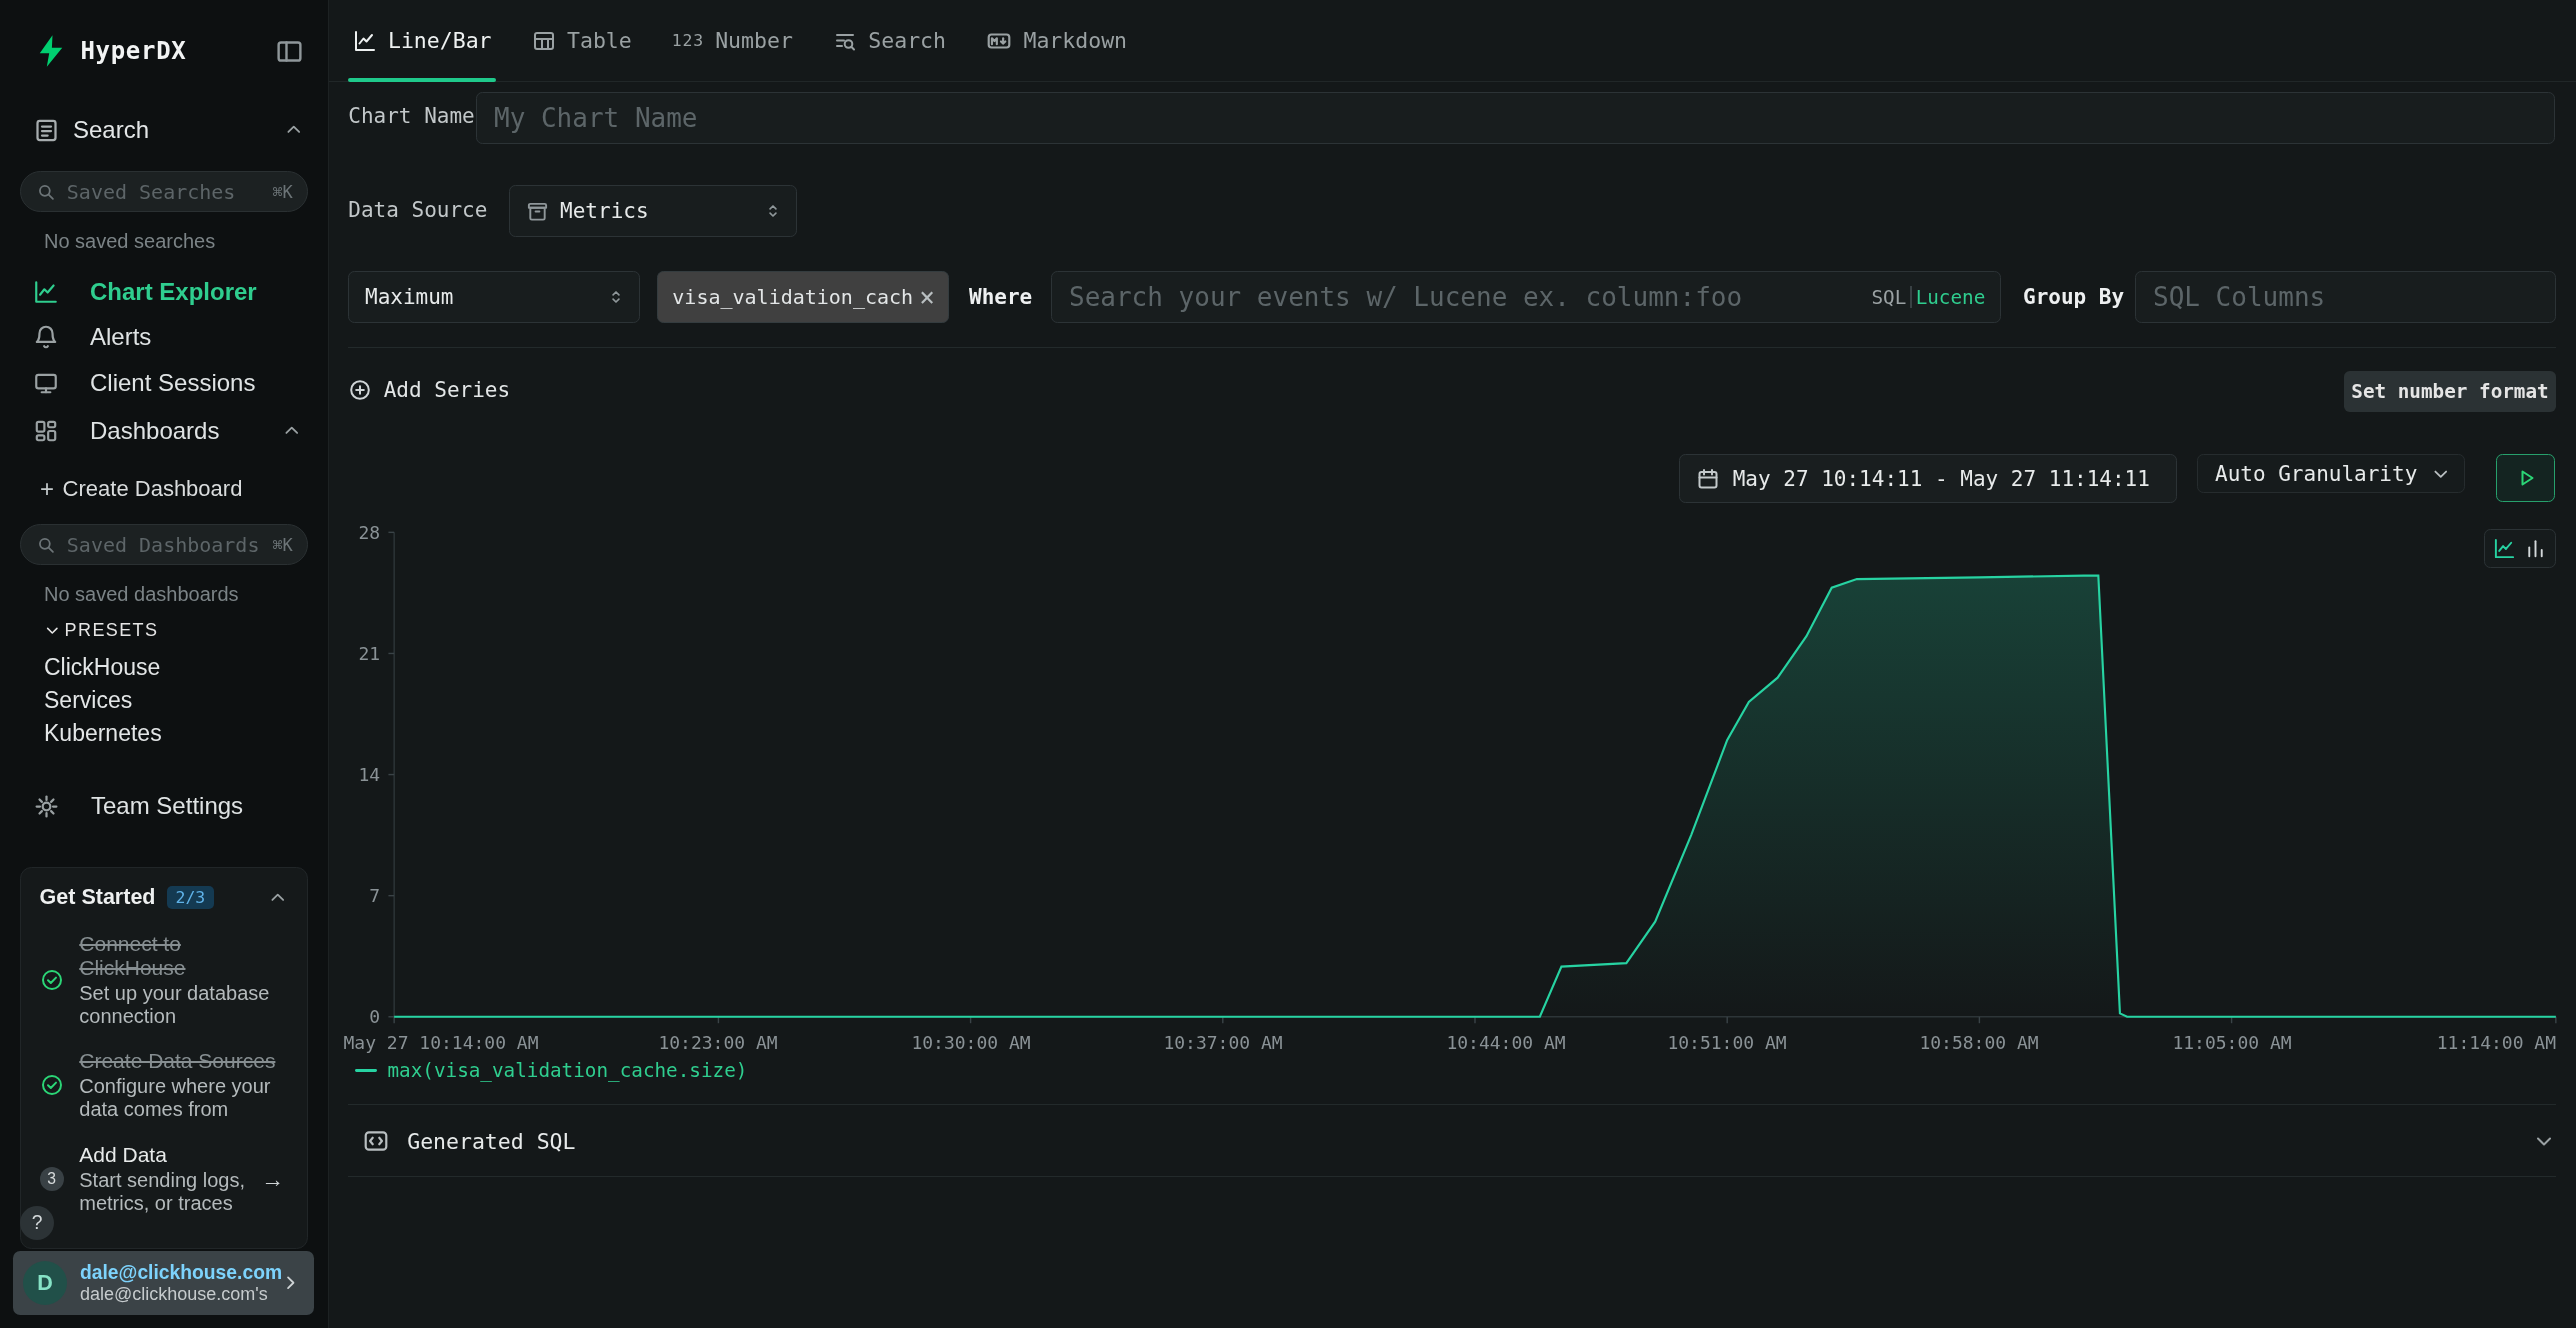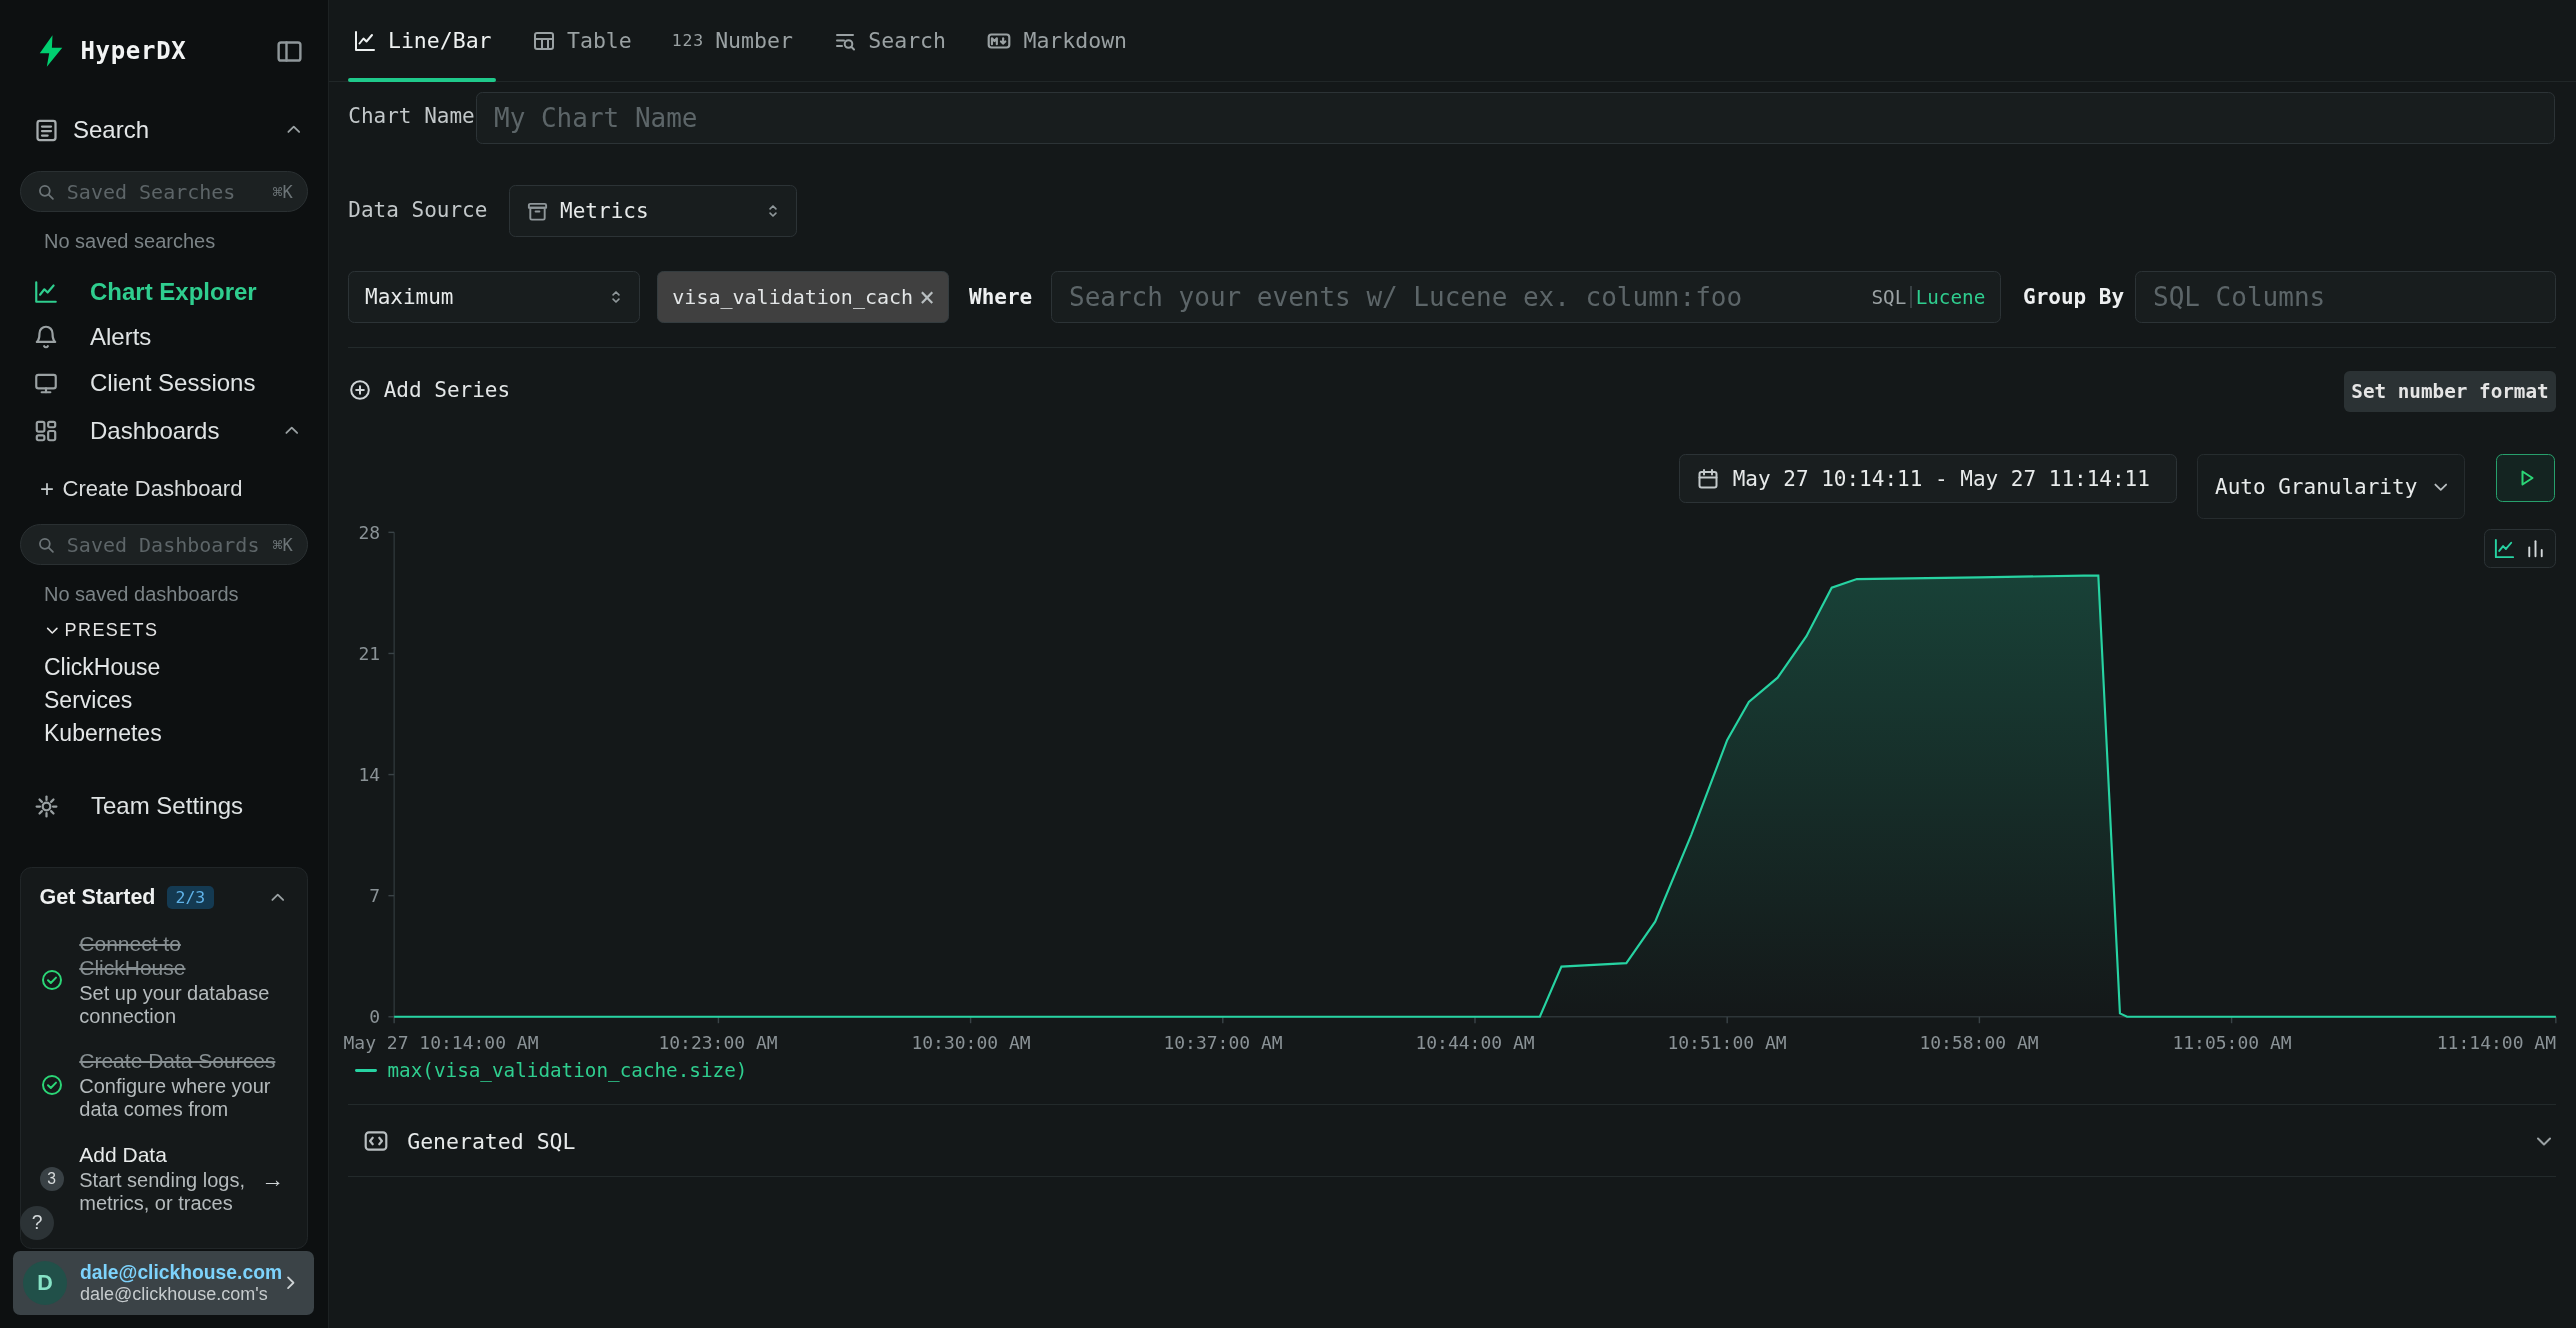--- a/index.html
+++ b/index.html
@@ -92,21 +92,21 @@
 #groupby-input{position:absolute;left:1806px;top:271px;width:421px;height:52px}
 .divider{position:absolute;left:19.3px;right:20px;height:1.4px;background:#232a2b}
 #div-1{top:347px}
 #div-2{top:1104px}
 #div-3{top:1176px}
 .add-series{position:absolute;left:19.3px;top:370px;height:40px;display:flex;align-items:center;gap:11.4px;font-size:21px;color:#e3e6e7;cursor:pointer}
 .add-series .icn{color:#cfd4d6}
 .set-format{position:absolute;left:2015px;top:371px;width:212px;height:41px;background:#2b3234;border-radius:5.7px;display:flex;align-items:center;justify-content:center;font-size:19.3px;color:#e5e5e5;font-weight:bold;cursor:pointer;white-space:nowrap}
 .date-box{position:absolute;left:1350px;top:454px;width:498px;height:49px;background:#191e1f;border:1.4px solid #2c3336;border-radius:6.4px;display:flex;align-items:center;gap:13px;padding:0 15.7px;font-size:21px;color:#e7eaea;cursor:pointer;white-space:nowrap}
 .date-box .icn{color:#c3c9cb}
-.gran-box{position:absolute;left:1868px;top:454px;width:268px;height:65px;background:#161b1c;border:1.4px solid #262c2e;border-radius:6.4px;display:flex;align-items:center;padding:0 13px 0 17px;font-size:21px;color:#e7eaea;cursor:pointer;white-space:nowrap}
+.gran-box{position:absolute;left:1868px;top:454px;width:268px;height:39px;background:#161b1c;border:1.4px solid #262c2e;border-radius:6.4px;display:flex;align-items:center;padding:0 13px 0 17px;font-size:21px;color:#e7eaea;cursor:pointer;white-space:nowrap}
 .gran-box .icn{color:#b9bfc1}
 .play-btn{position:absolute;left:2167px;top:454px;width:59px;height:48px;border:1.4px solid #27a06c;background:rgba(34,197,140,0.07);border-radius:6.4px;display:flex;align-items:center;justify-content:center;color:#2bd576;cursor:pointer}
 .chart-toggle{position:absolute;left:2155px;top:529px;width:72px;height:39px;border:1.4px solid #2c3336;background:#161b1c;border-radius:6.4px;display:flex;align-items:center;justify-content:space-evenly}
 .chart-toggle .line-i{color:#27d3a2;cursor:pointer}
 .chart-toggle .bars-i{color:#d3d8da;cursor:pointer}
 #y-labels{position:absolute;left:0;top:528px;width:54px;height:501px}
 .y-tick{position:absolute;right:2.9px;font-size:18px;line-height:21.5px;color:#8a9296;text-align:right}
 #plot-wrap{position:absolute;left:58px;top:528px;width:2176px;height:501px}
 #x-labels{position:absolute;left:58px;top:1032px;width:2176px;height:23px}
 .x-tick{position:absolute;top:0;font-size:18px;color:#8a9296;white-space:nowrap}
@@ -530,21 +530,21 @@
           </g>
         <polygon id="chart-area" fill="url(#area-grad)" stroke="none" points="10.0,683.0 1611.1,683.0 1641.3,612.9 1732.0,608.0 1772.3,550.0 1822.6,429.1 1873.0,296.1 1903.2,242.9 1943.4,209.1 1983.7,151.1 2019.0,83.4 2054.2,71.3 2225.4,68.9 2371.4,66.4 2391.6,66.4 2421.8,678.2 2431.8,683.0 3031.0,683.0 3031.0,683 10.0,683"></polygon>
         <polyline id="chart-line" fill="none" stroke-width="3" points="10.0,683.0 1611.1,683.0 1641.3,612.9 1732.0,608.0 1772.3,550.0 1822.6,429.1 1873.0,296.1 1903.2,242.9 1943.4,209.1 1983.7,151.1 2019.0,83.4 2054.2,71.3 2225.4,68.9 2371.4,66.4 2391.6,66.4 2421.8,678.2 2431.8,683.0 3031.0,683.0" stroke="#27d3a2"></polyline>
       </svg>
     </div>
     <div id="x-labels">
         <div class="x-tick" style="left: 7.2px; transform: translateX(-26%);">May 27 10:14:00 AM</div>
         <div class="x-tick" style="left: 331px; transform: translateX(-50%);">10:23:00 AM</div>
         <div class="x-tick" style="left: 584px; transform: translateX(-50%);">10:30:00 AM</div>
         <div class="x-tick" style="left: 836px; transform: translateX(-50%);">10:37:00 AM</div>
-        <div class="x-tick" style="left: 1088px; transform: translateX(-50%);">10:44:00 AM</div>
+        <div class="x-tick" style="left: 1119px; transform: translateX(-50%);">10:44:00 AM</div>
         <div class="x-tick" style="left: 1340px; transform: translateX(-50%);">10:51:00 AM</div>
         <div class="x-tick" style="left: 1592px; transform: translateX(-50%);">10:58:00 AM</div>
         <div class="x-tick" style="left: 1845px; transform: translateX(-50%);">11:05:00 AM</div>
         <div class="x-tick" style="left: 2169px; transform: translateX(-100%);">11:14:00 AM</div>
       </div>
 
     <div class="legend">
       <span class="legend-dash" id="legend-dash" style="background: rgb(39, 211, 162);"></span>
       <span class="legend-text">max(visa_validation_cache.size)</span>
     </div>

